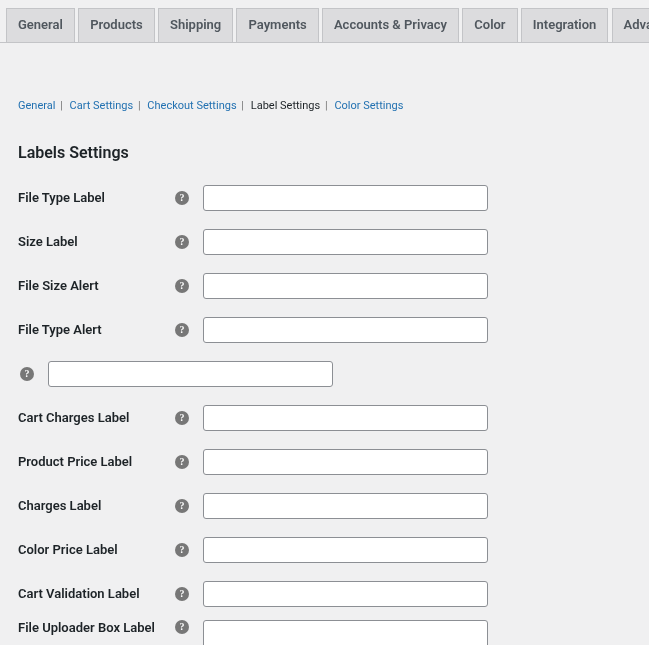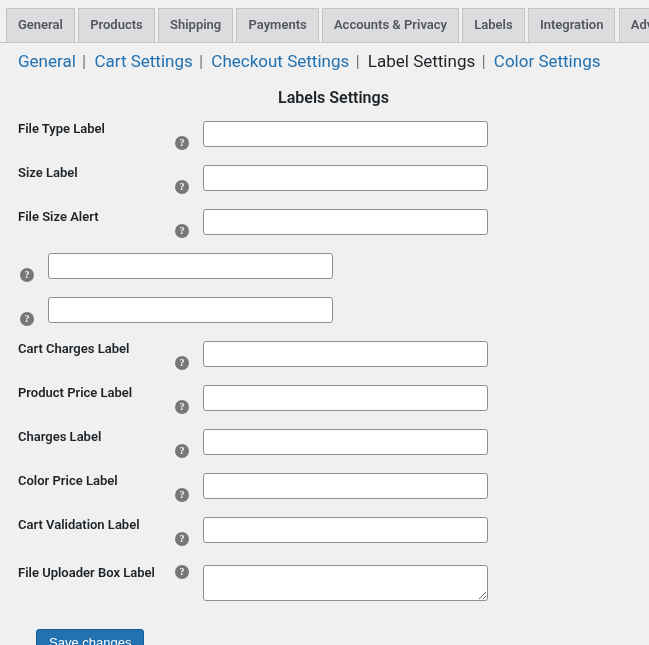--- a/index.html
+++ b/index.html
@@ -35,49 +35,50 @@
     color: #50575e;
     border: 1px solid #c3c4c7;
     border-bottom: 1px solid #c3c4c7;
     text-decoration: none;
     line-height: 1.3;
     cursor: pointer;
   }
   
   .subsub {
     padding: 8px 0 0 18px;
-    font-size: 17px;
+    font-size: 11px;
     color: #555;
+    margin-top: 48px;
   }
   .subsub a {
     color: #2271b1;
     text-decoration: none;
   }
   .subsub .sep {
     color: #777;
     margin: 0 4px 0 2px;
   }
   .subsub .current {
     color: #1d2327;
   }
   
   h2.section-title {
     font-size: 16px;
     font-weight: 600;
-    margin: 17px 0 14px 18px;
-    color: #1d2327;
-    text-align: center;
+    margin: 31px 0 14px 18px;
+    color: #1d2327;
   }
   
   .form-table {
     width: 100%;
     padding: 0 18px;
   }
   .form-row {
     display: flex;
+    align-items: center;
     min-height: 44px;
     margin-bottom: 0;
   }
   .form-row.textarea-row {
     align-items: flex-start;
     padding-top: 4px;
   }
   .form-label {
     width: 155px;
     font-size: 13px;
@@ -145,21 +146,21 @@
 </head>
 <body>
 <div class="wrap">
 
   <div class="nav-tab-wrapper">
     <a class="nav-tab">General</a>
     <a class="nav-tab">Products</a>
     <a class="nav-tab">Shipping</a>
     <a class="nav-tab">Payments</a>
     <a class="nav-tab">Accounts &amp; Privacy</a>
-    <a class="nav-tab">Labels</a>
+    <a class="nav-tab">Color</a>
     <a class="nav-tab">Integration</a>
     <a class="nav-tab">Advanced</a>
     
   </div>
 
   <div class="subsub">
     <a>General</a>
     <span class="sep"> |</span>
     <a>Cart Settings</a>
     <span class="sep"> |</span>
@@ -192,20 +193,21 @@
 
     <div class="form-row">
       <div class="form-label">File Size Alert</div>
       <div class="help-col">
           <span class="help-icon">?</span>
         </div>
       <div class="form-field"><input type="text" value="" style=""></div>
     </div>
 
     <div class="form-row">
+      <div class="form-label">File Type Alert</div>
       <div class="help-col">
           <span class="help-icon">?</span>
         </div>
       <div class="form-field"><input type="text" value="" style=""></div>
     </div>
 
     <div class="form-row">
       <div class="help-col">
           <span class="help-icon">?</span>
         </div>

